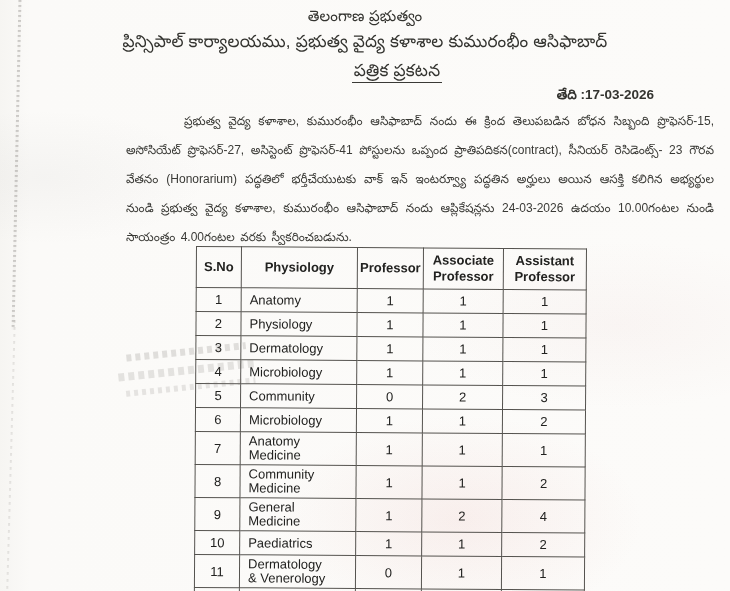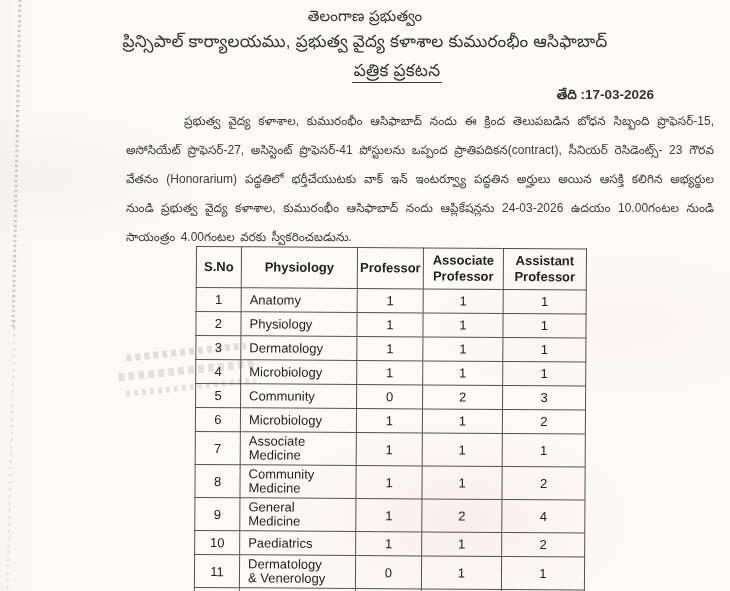--- a/index.html
+++ b/index.html
@@ -222,21 +222,21 @@
           </tr>
           <tr class="r-single">
             <td>6</td>
             <td class="dept">Microbiology</td>
             <td>1</td>
             <td>1</td>
             <td>2</td>
           </tr>
           <tr class="r-double">
             <td>7</td>
-            <td class="dept">Associate Medicine</td>
+            <td class="dept">Anatomy Medicine</td>
             <td>1</td>
             <td>1</td>
             <td>1</td>
           </tr>
           <tr class="r-double">
             <td>8</td>
             <td class="dept">Community Medicine</td>
             <td>1</td>
             <td>1</td>
             <td>2</td>

